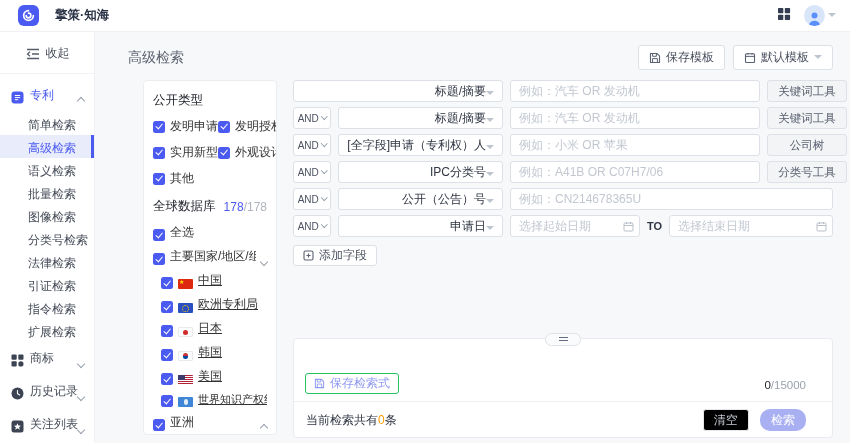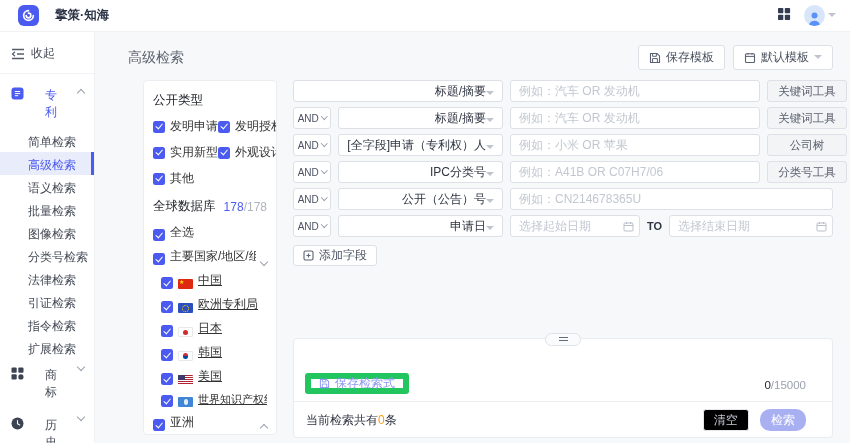--- a/index.html
+++ b/index.html
@@ -15,22 +15,22 @@
             padding:0 14px 0 18px; background:#fff; border-bottom:1px solid #f0f1f4; }
   .brand { display:flex; align-items:center; gap:16px; font-size:12.5px; font-weight:bold; color:#2b3346; }
   .logo { width:21px; height:21px; border-radius:6px; background:#4b5af0; display:flex; align-items:center; justify-content:center; }
   .topbar-right { display:flex; align-items:center; gap:13px; }
   .avatar-wrap { display:flex; align-items:center; gap:3px; }
   .avatar { width:21px; height:21px; border-radius:50%; background:#d9e6fa; overflow:hidden; display:flex; align-items:flex-end; justify-content:center; }
 
   
   .body { flex:1; display:flex; min-height:0; }
   .sidebar { width:95px; flex:none; background:#fff; border-right:1px solid #f0f1f4; padding-top:6px; color:#454b57; }
-  .collapse-row { display:flex; align-items:center; gap:6px; padding:7px 10px 11px 11px; border-bottom:1px solid #f2f3f6; margin-bottom:5px; cursor:pointer; }
-  .side-section { display:flex; align-items:flex-start; padding:8px 10px 8px 11px; cursor:pointer;gap:15px; }
+  .collapse-row { display:flex; align-items:center; gap:6px; padding:7px 10px 11px 11px; border-bottom:1px solid #f2f3f6; margin-bottom:5px; cursor:pointer;justify-content:center; }
+  .side-section { display:flex; align-items:flex-end; padding:8px 10px 8px 11px; cursor:pointer; }
   .side-section .lbl { margin-left:6px; flex:1; }
   .side-section.active-section .lbl { color:#4b5af0; }
   .sub-item { padding:5px 0 5px 28px; height:23px; cursor:pointer; color:#454b57; }
   .sub-item.active { background:#e9ecfb; color:#4b5af0; border-right:3px solid #4b5af0; }
 
   .main { flex:1; min-width:0; background:#f7f8fa; padding:13px 17px 0 33px; }
   .title-row { display:flex; justify-content:space-between; align-items:center; margin-bottom:10px; height:25px; }
   .page-title { font-size:14px; color:#5b616d; }
   .title-btns { display:flex; gap:8px; }
   .tpl-btn { display:inline-flex; align-items:center; gap:5px; height:25px; padding:0 10px; background:#fff;
@@ -96,21 +96,21 @@
 
   
   .query-panel { margin-top:72px; position:relative; height:100px; background:#fff;
                  border:1px solid #e9ebef; border-radius:4px; }
   .handle { position:absolute; top:-6.5px; left:50%; transform:translateX(-50%); width:36px; height:13px;
             background:#fafbfc; border:1px solid #dfe3e8; border-radius:7px; display:flex; flex-direction:column;
             align-items:center; justify-content:center; gap:1.5px; cursor:pointer; }
   .handle i { width:9px; height:1.5px; background:#646c7c; display:block; }
   .qp-top { height:62px; display:flex; justify-content:space-between; align-items:flex-end; padding:0 26px 7px 11px; }
   .save-q { display:inline-flex; align-items:center; gap:5px; height:21px; padding:0 8px; background:#fff;
-            border:6px solid #22c55e; border-radius:3px; color:#8f9af2; font-size:12px; cursor:pointer; }
+            border:1px solid #22c55e; border-radius:3px; color:#8f9af2; font-size:12px; cursor:pointer; }
   .qp-count { font-size:11.5px; color:#9aa0ab; margin-bottom:3px; }
   .qp-count b { color:#23262e; font-weight:normal; }
   .qp-divider { border-top:1px solid #eceef2; }
   .qp-footer { height:36px; display:flex; align-items:center; justify-content:space-between; padding:0 26px 0 12px; }
   .result-text { color:#2f3542; }
   .result-count { color:#ff9c00; }
   .btn-clear { height:22px; padding:0 10px; background:#000000; border:1px solid #e6e8ec; border-radius:3px;
                color:#c3c8d1; font-size:12px; cursor:pointer; }
   .btn-search { height:22px; padding:0 11px; background:#a9b0f2; border:none; border-radius:10px;
                 color:#fff; font-size:12px; margin-left:8px; cursor:pointer; }

